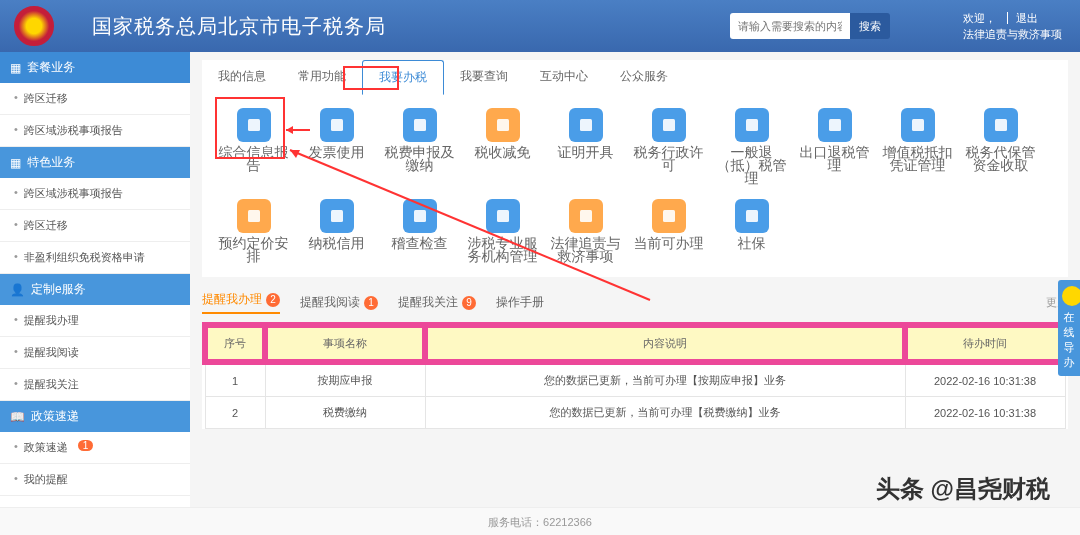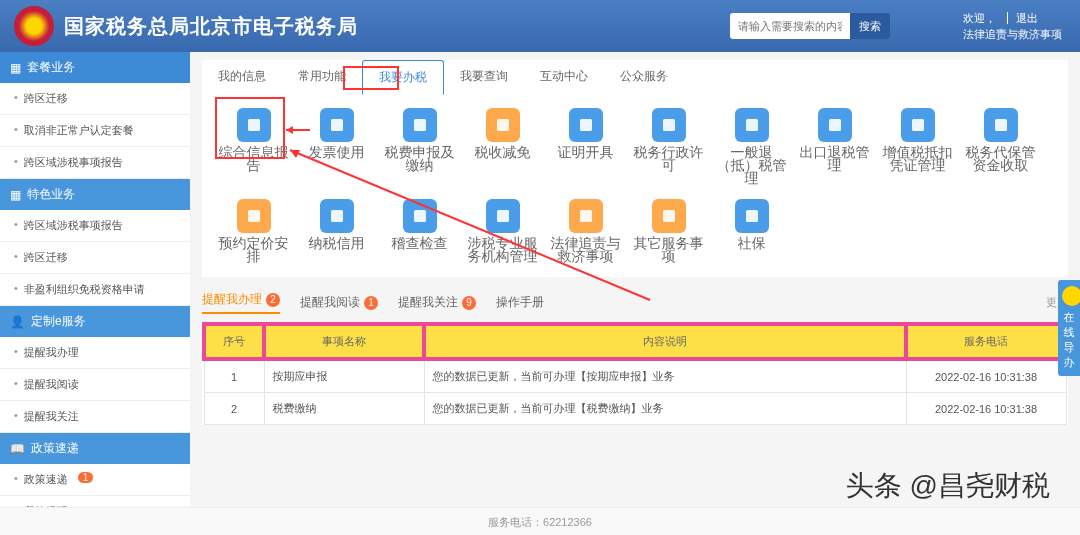--- a/index.html
+++ b/index.html
@@ -1,21 +1,21 @@
 <!DOCTYPE html>
 <html><head>
   <meta charset="utf-8">
   <style>
     * { margin: 0; padding: 0; box-sizing: border-box; }
     body { font-family: "Microsoft YaHei", sans-serif; font-size: 12px; background: #f5f5f5; width: 1080px; height: 535px; overflow: hidden; position: relative; }
     
     
     .header { background: linear-gradient(to bottom, #4a7fc4, #3968ae); height: 52px; display: flex; align-items: center; padding: 0 14px; color: #fff; position: relative; }
     .logo { width: 40px; height: 40px; background: radial-gradient(circle, #ffd700 30%, #c41e3a 60%); border-radius: 50%; margin-right: 10px; position: relative; border: 2px solid #c41e3a; }
-    .site-title { font-size: 20px; font-weight: bold; letter-spacing: 1px; }
+    .site-title { font-size: 20px; font-weight: normal; letter-spacing: 1px; margin-left: 28px; }
     .search-wrap { position: absolute; right: 190px; display: flex; }
     .search-input { width: 120px; height: 26px; border: none; padding: 0 8px; font-size: 11px; border-radius: 3px 0 0 3px; }
     .search-btn { width: 40px; height: 26px; background: #2b5a9e; color: #fff; border: none; font-size: 11px; border-radius: 0 3px 3px 0; cursor: pointer; }
     .user-area { position: absolute; right: 14px; top: 10px; font-size: 11px; text-align: left; line-height: 16px; }
     .user-area span { margin: 0 4px; }
     .divider-v { border-left: 1px solid #fff; margin: 0 8px; }
     
     
     .container { display: flex; height: calc(100% - 52px - 28px); }
     
@@ -47,32 +47,32 @@
     
     
     .reminder-bar { display: flex; align-items: center; gap: 20px; padding: 8px 0; font-size: 12px; color: #666; margin-top: 6px; }
     .reminder-tab { display: flex; align-items: center; gap: 4px; }
     .reminder-tab.active { color: #ff8a00; border-bottom: 2px solid #ff8a00; padding-bottom: 4px; }
     .reminder-more { margin-left: auto; color: #999; font-size: 11px; }
     .badge-round { background: #ff6b35; color: #fff; border-radius: 50%; width: 14px; height: 14px; display: inline-flex; align-items: center; justify-content: center; font-size: 10px; }
     
     
     .rtable { width: 100%; background: #fff; border-collapse: collapse; font-size: 11px; }
-    .rtable th { background: #fde047; padding: 8px; color: #666; font-weight: normal; border: 4px solid #ec4899; }
+    .rtable th { background: #fef9c3; padding: 8px; color: #666; font-weight: normal; border: 6px solid #ec4899; }
     .rtable td { padding: 8px; color: #555; border: 1px solid #e5e5e5; text-align: center; }
-    .rtable td.left { text-align: left; }
+    .rtable td.left { text-align: center; }
     
     
     .footer { position: absolute; bottom: 0; left: 0; right: 0; height: 28px; background: #f9f9f9; text-align: center; font-size: 11px; color: #999; line-height: 28px; border-top: 1px solid #eee; }
     
     
     .side-float { position: absolute; right: 0; top: 280px; width: 22px; background: #4896dc; color: #fff; padding: 6px 4px; font-size: 11px; text-align: center; border-radius: 3px 0 0 3px; }
     .side-float-avatar { width: 20px; height: 20px; background: #ffd700; border-radius: 50%; margin: 0 auto 4px; }
     
-    .watermark { position: absolute; right: 30px; bottom: 30px; font-size: 28px; color: #333; font-weight: normal; }
+    .watermark { position: absolute; right: 30px; bottom: 30px; font-size: 24px; color: #333; font-weight: bold; }
   </style>
 </head>
 <body>
 
 <div class="header">
   <div class="logo"></div>
   <div class="site-title">国家税务总局北京市电子税务局</div>
   <div class="search-wrap">
     <input class="search-input" placeholder="请输入需要搜索的内容" style="">
     <button class="search-btn">搜索</button>
@@ -90,23 +90,20 @@
   <div class="sidebar">
     <div class="side-section">
       <div class="side-head">
         <span>▦</span>
         <span>套餐业务</span>
       </div>
       <div class="side-item">
           <span>跨区迁移</span>
         </div>
       <div class="side-item">
-          <span>取消非正常户认定套餐</span>
-        </div>
-      <div class="side-item">
           <span>跨区域涉税事项报告</span>
         </div>
     </div>
     <div class="side-section">
       <div class="side-head side-head-blue2">
         <span>▦</span>
         <span>特色业务</span>
       </div>
       <div class="side-item">
           <span>跨区域涉税事项报告</span>
@@ -279,21 +276,21 @@
             </svg>
           </div>
           <div class="icon-label">法律追责与救济事项</div>
         </div>
         <div class="icon-cell">
           <div class="icon-box" style="background: rgb(255, 169, 77);">
             <svg width="18" height="18" viewBox="0 0 24 24">
               <rect x="4" y="4" width="16" height="16" rx="2" fill="#fff" opacity="0.9"></rect>
             </svg>
           </div>
-          <div class="icon-label">其它服务事项</div>
+          <div class="icon-label">当前可办理</div>
         </div>
         <div class="icon-cell">
           <div class="icon-box" style="background: rgb(74, 157, 232);">
             <svg width="18" height="18" viewBox="0 0 24 24">
               <rect x="4" y="4" width="16" height="16" rx="2" fill="#fff" opacity="0.9"></rect>
             </svg>
           </div>
           <div class="icon-label">社保</div>
         </div>
       </div>
@@ -316,21 +313,21 @@
       </div>
       <div class="reminder-more">更多</div>
     </div>
 
     <table class="rtable">
       <thead>
         <tr>
           <th style="width:60px">序号</th>
           <th style="width:160px">事项名称</th>
           <th>内容说明</th>
-          <th style="width:160px">服务电话</th>
+          <th style="width:160px">待办时间</th>
         </tr>
       </thead>
       <tbody id="rtable-body">
           <tr>
             <td>1</td>
             <td class="left">按期应申报</td>
             <td class="left">您的数据已更新，当前可办理【按期应申报】业务</td>
             <td>2022-02-16 10:31:38</td>
           </tr>
           <tr>

